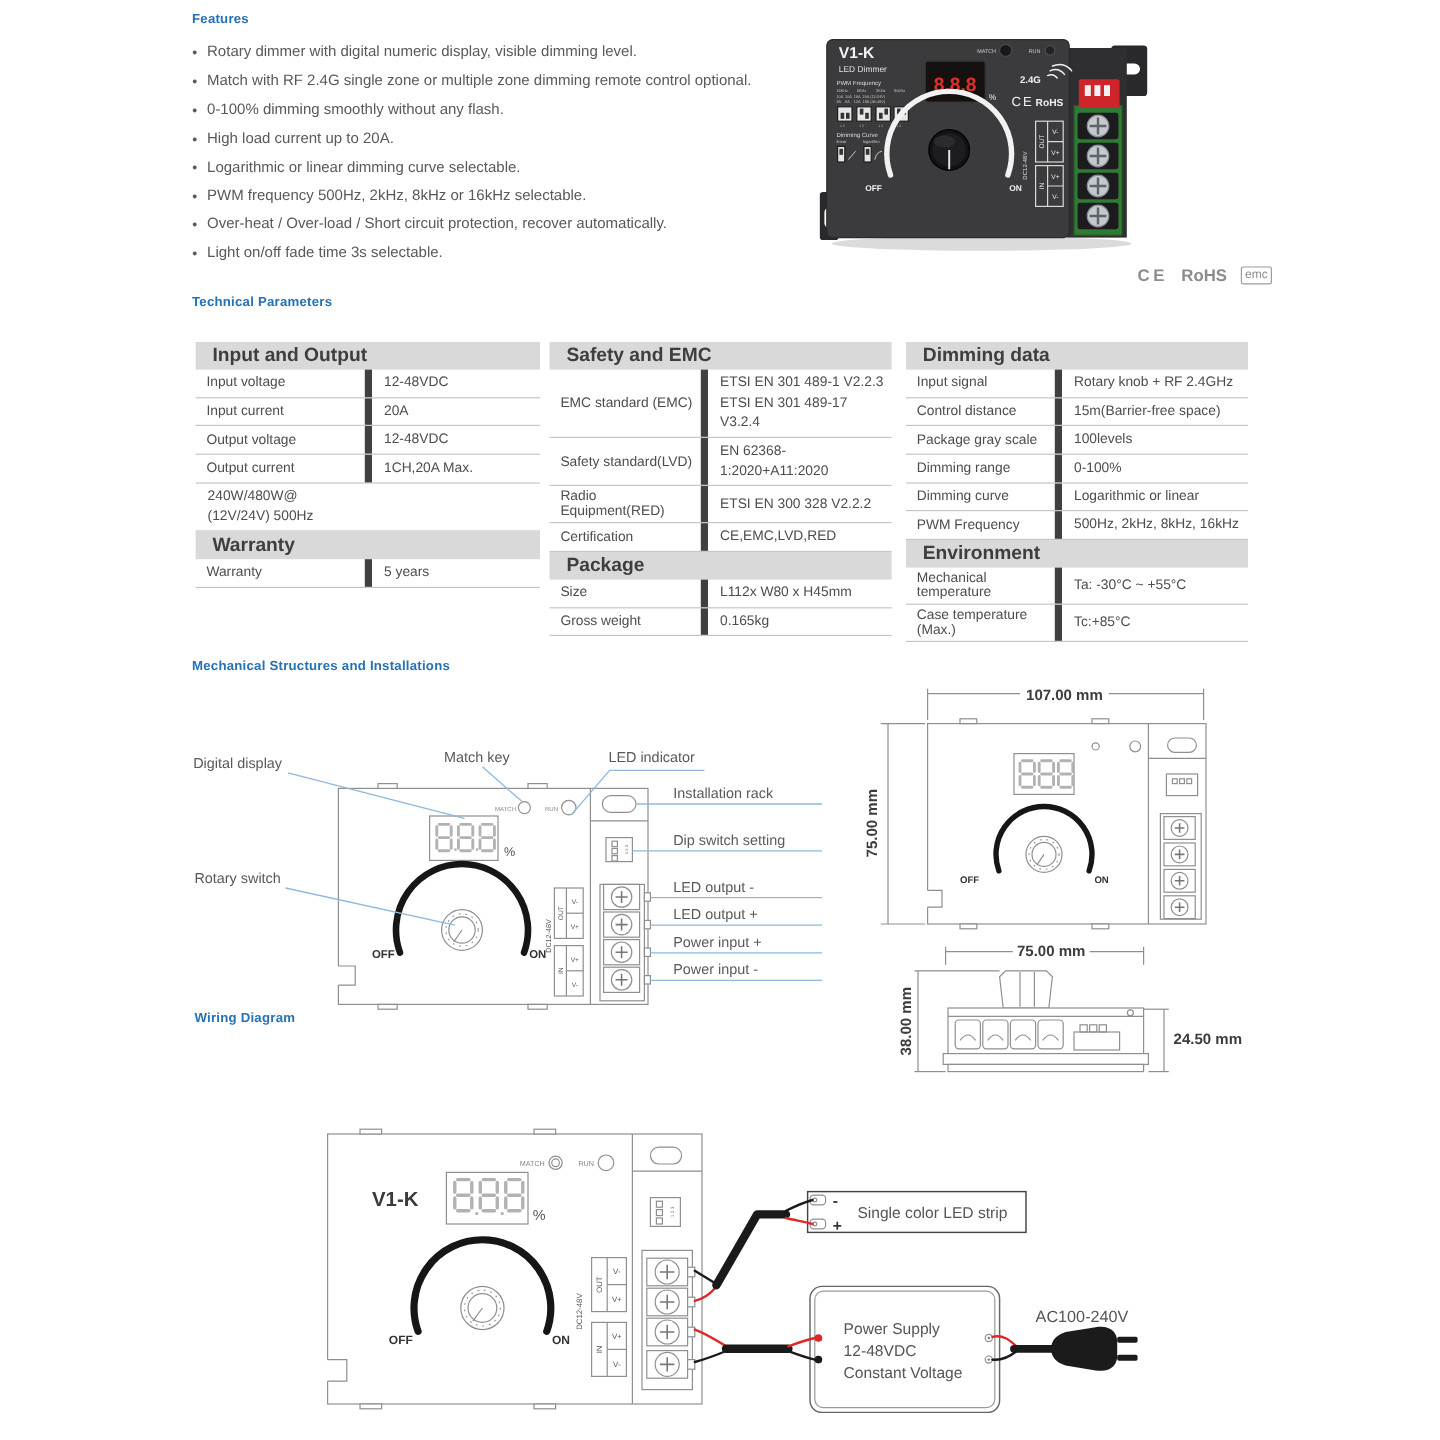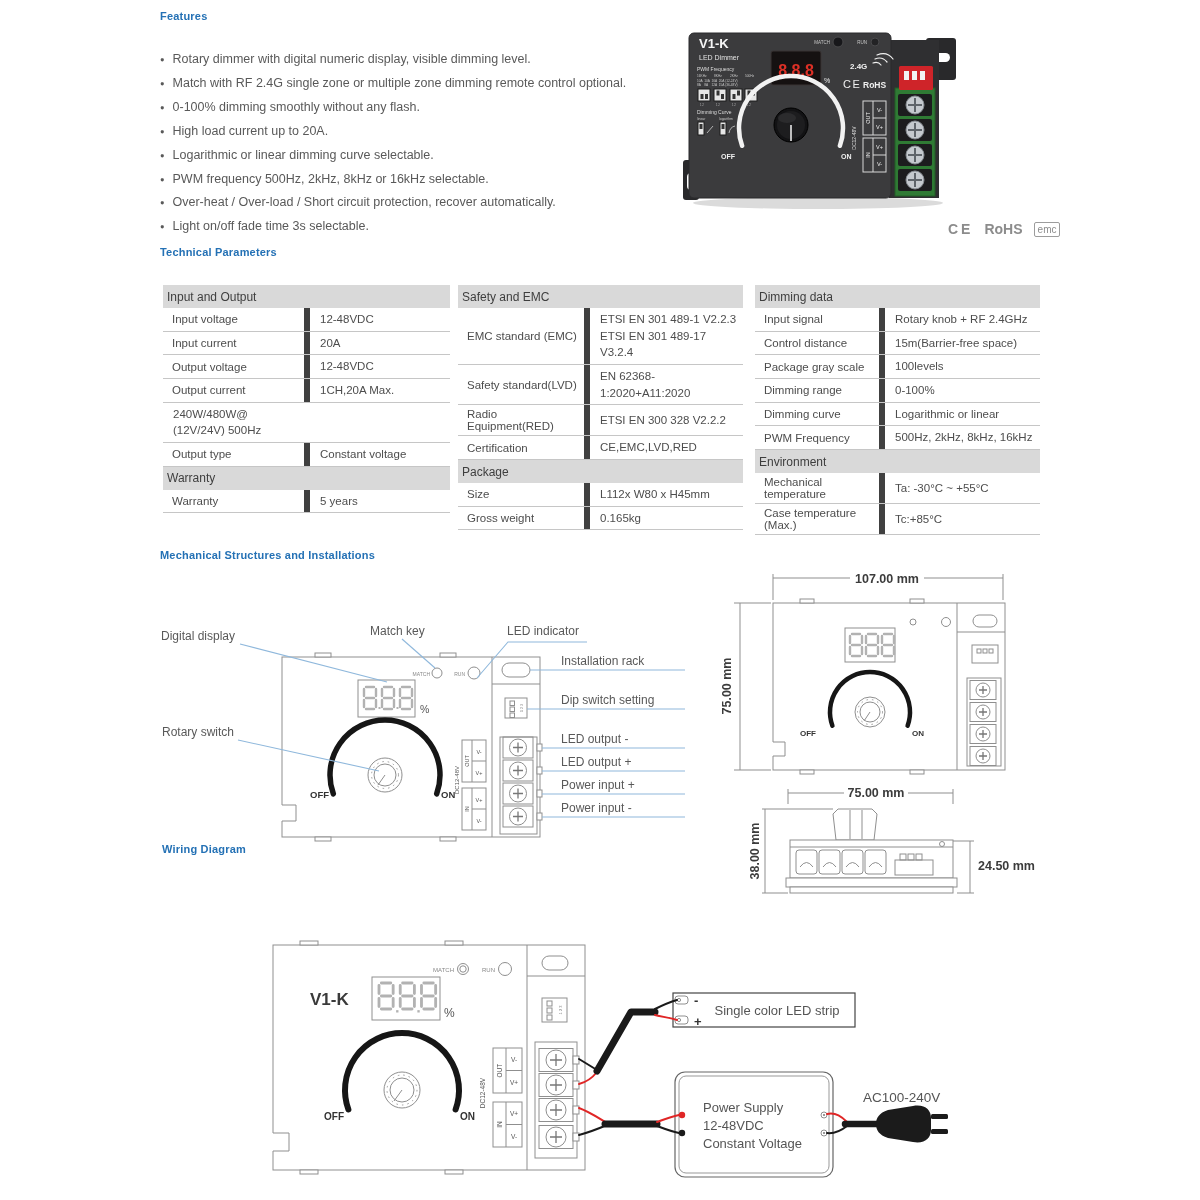--- a/index.html
+++ b/index.html
@@ -4,27 +4,27 @@
 <style>
   :root{
     --accent:#2471b5; --callout:#8fb8dc; --text:#595959; --thbg:#d9d9d9;
     --wire_red:#e02626; --wire_black:#1a1a1a;
   }
   html,body{margin:0;padding:0;background:#fff;}
   body{font-family:"Liberation Sans",sans-serif;}
   .page{position:relative;width:1200px;height:1200px;background:#fff;overflow:hidden;}
   .sec{position:absolute;margin:0;font-size:11px;font-weight:700;color:var(--accent);letter-spacing:.2px;}
   
-  .feat{position:absolute;left:160px;top:48px;width:530px;}
+  .feat{position:absolute;left:160px;top:32px;width:530px;}
   .fi{display:flex;color:var(--text);font-size:12.5px;line-height:23.9px;}
   .fi::before{content:"\25CF";font-size:7.5px;margin-right:8px;line-height:23.9px;}
   
   .ttable{position:absolute;font-size:11.5px;color:#4d4d4d;}
-  .thead{height:23px;display:flex;align-items:center;padding-left:4px;background:var(--thbg);
-         font-weight:400;color:#3e3e3e;font-size:12px;}
+  .thead{height:23px;display:flex;align-items:center;padding-left:14px;background:var(--thbg);
+         font-weight:700;color:#3e3e3e;font-size:16px;}
   .trow{display:flex;border-bottom:1px solid #c6c6c6;min-height:22.4px;align-items:stretch;}
   .tlabel{display:flex;align-items:center;padding:3px 4px 3px 9px;border-right:6px solid #404040;box-sizing:border-box;flex:none;}
   .tval{display:flex;align-items:center;padding:3px 2px 3px 10px;white-space:pre-line;flex:1;line-height:1.45;}
   
   .marks{position:absolute;left:948px;top:221px;display:flex;align-items:center;gap:11px;color:#8c8c8c;}
   .mark-ce{font-size:14px;letter-spacing:3px;font-weight:600;}
   .mark-rohs{font-size:14px;font-weight:700;}
   .mark-emc{font-size:10px;border:1px solid #9c9c9c;border-radius:2px;padding:0 3px;line-height:13px;}
   
   .ln{stroke:#8f8f8f;fill:none;stroke-width:1;}
@@ -197,24 +197,20 @@
         <div class="tlabel" style="width:147px;">Output voltage</div>
         <div class="tval">12-48VDC</div>
       </div>
     <div class="trow">
         <div class="tlabel" style="width:147px;">Output current</div>
         <div class="tval">1CH,20A Max.</div>
       </div>
     <div class="trow">
         <div class="tval">240W/480W@
 (12V/24V) 500Hz</div>
-      </div>
-    <div class="trow">
-        <div class="tlabel" style="width:147px;">Output type</div>
-        <div class="tval">Constant voltage</div>
       </div>
     <div class="thead">Warranty</div>
     <div class="trow">
         <div class="tlabel" style="width:147px;">Warranty</div>
         <div class="tval">5 years</div>
       </div>
   </div>
 
   <div class="ttable" style="left:458px;top:285px;width:285px;">
     <div class="thead">Safety and EMC</div>

